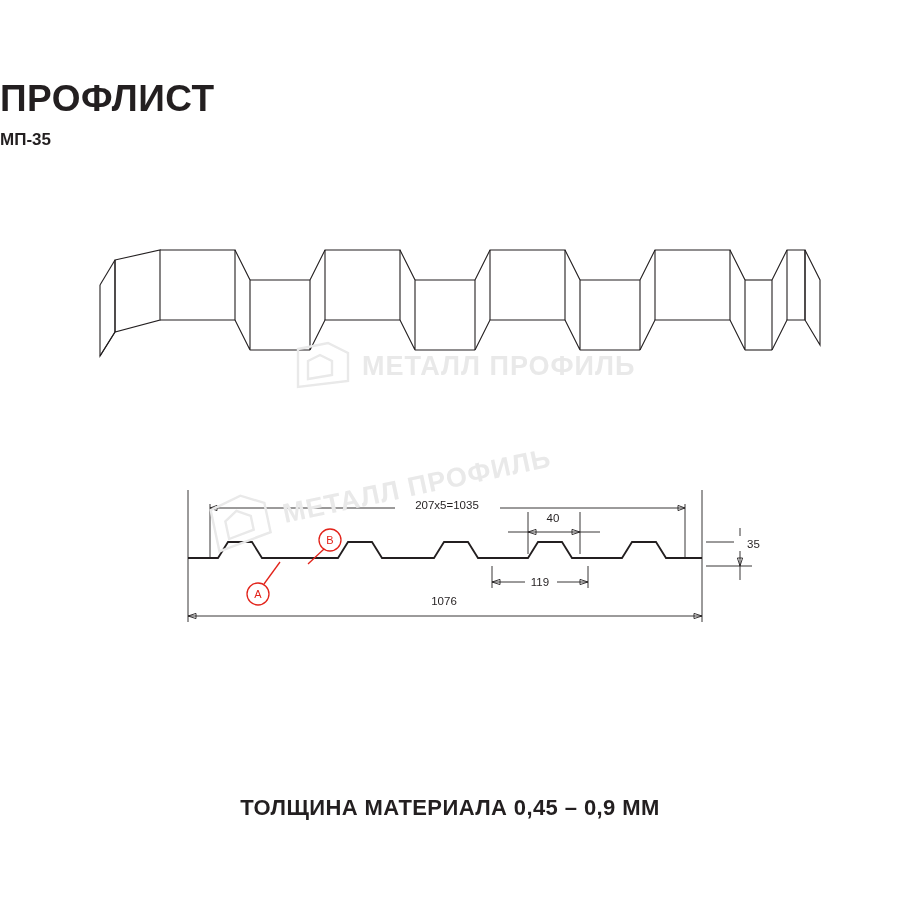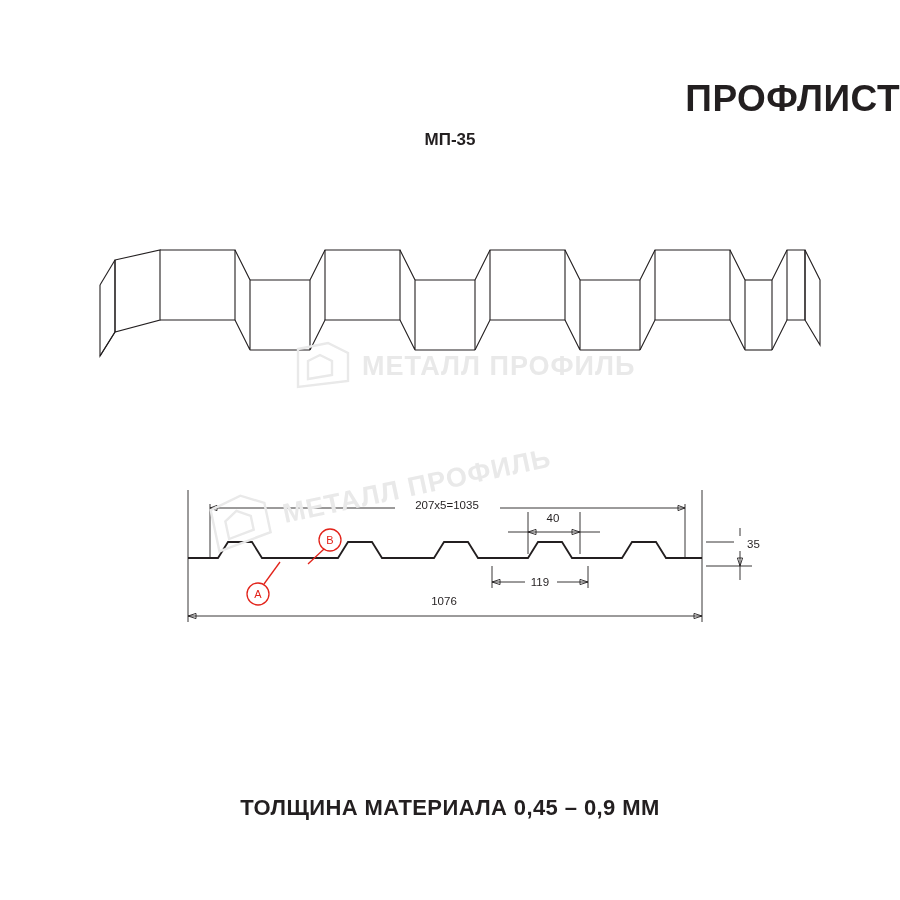--- a/index.html
+++ b/index.html
@@ -20,32 +20,32 @@
     width: 900px;
     height: 900px;
   }
 
   
   .title {
     position: absolute;
     top: 78px;
     left: 0;
     width: 900px;
-    text-align: right;
+    text-align: left;
     font-size: 37px;
     font-weight: bold;
     letter-spacing: 0.5px;
     color: #231f20;
   }
   .subtitle {
     position: absolute;
     top: 130px;
     left: 0;
     width: 900px;
-    text-align: center;
+    text-align: left;
     font-size: 17px;
     font-weight: bold;
     color: #231f20;
   }
 
   
   .footer-note {
     position: absolute;
     top: 795px;
     left: 0;

